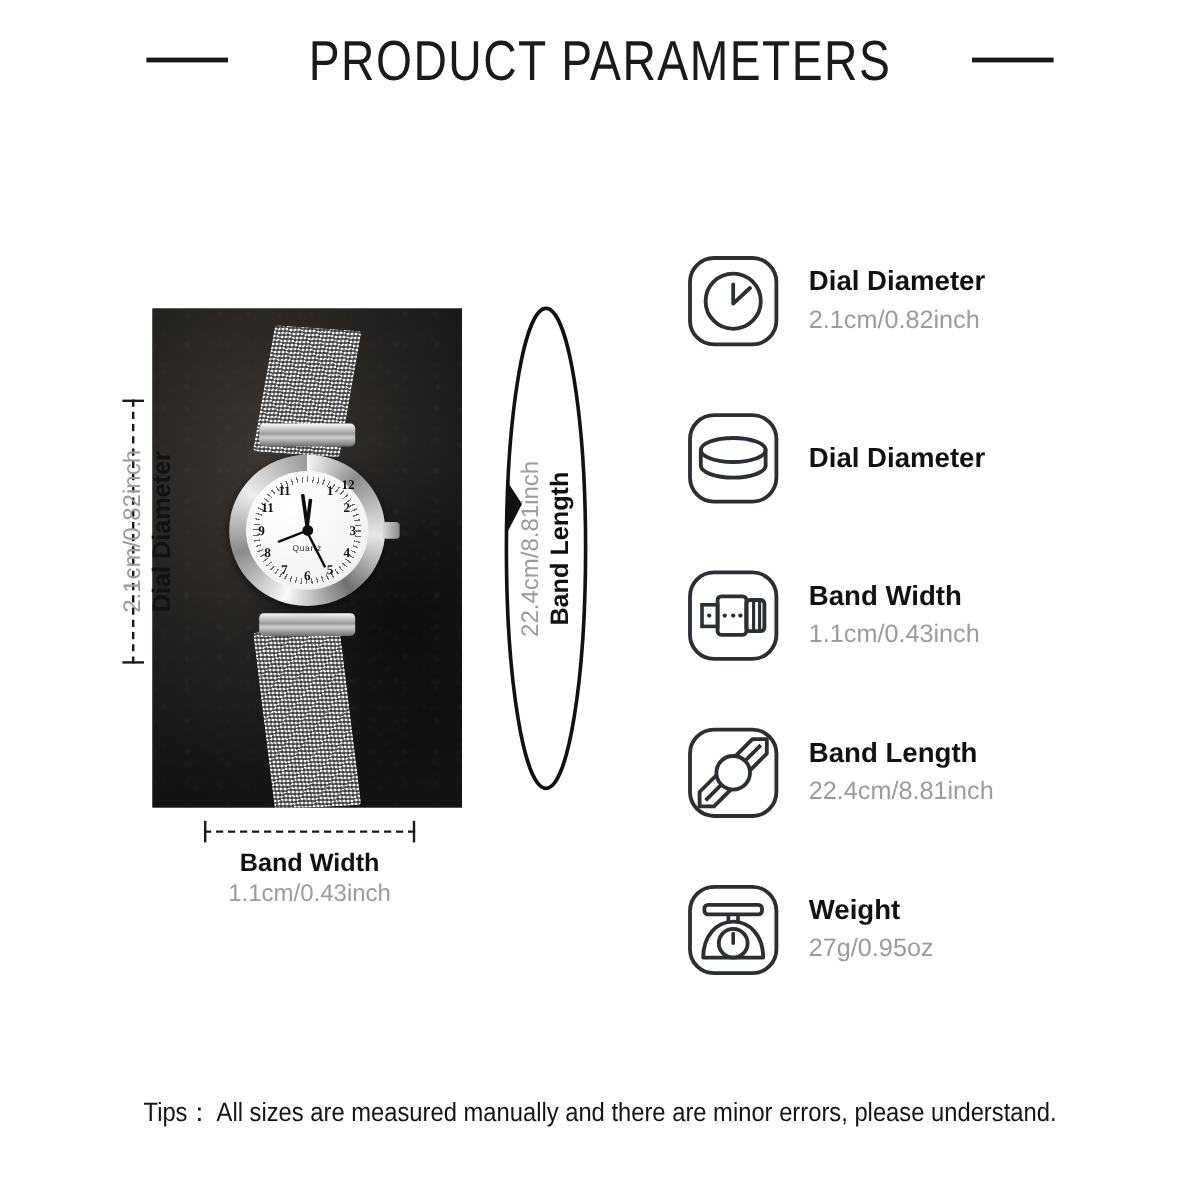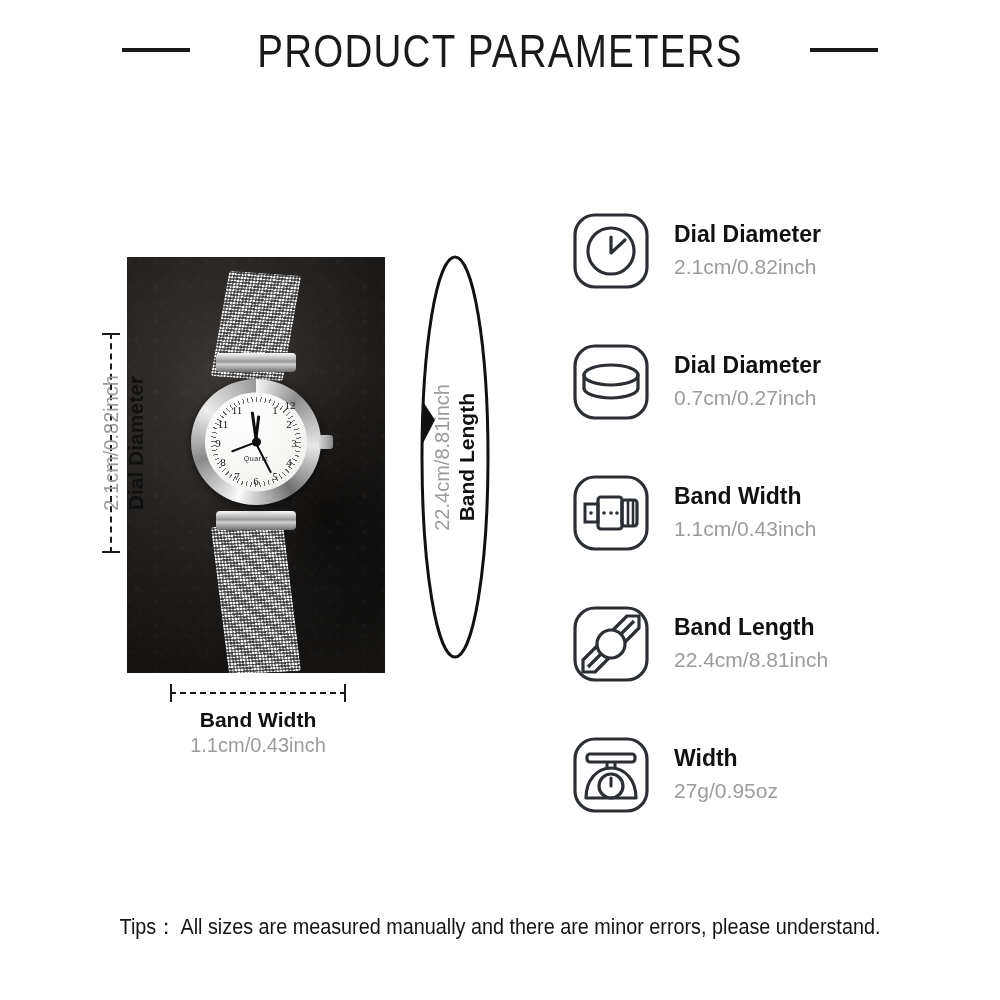--- a/index.html
+++ b/index.html
@@ -160,21 +160,21 @@
   }
   .numeral {
     position: absolute;
     left: 50%;
     top: 50%;
     width: 16px;
     height: 14px;
     margin: -7px 0 0 -8px;
     font-family: "Liberation Serif", serif;
     font-size: 11px;
-    font-weight: 400;
+    font-weight: 700;
     color: #111;
     text-align: center;
     line-height: 14px;
   }
   .hand {
     position: absolute;
     left: 50%;
     bottom: 50%;
     transform-origin: 50% 100%;
     background: #0d0d0d;
@@ -465,21 +465,20 @@
       <svg width="82" height="82" viewBox="0 0 82 82" fill="none" aria-hidden="true">
         <rect x="5" y="5" width="72" height="72" rx="20" stroke="#2b2f33" stroke-width="3.2"></rect>
         <ellipse cx="41" cy="34" rx="27" ry="10" stroke="#2b2f33" stroke-width="3.2"></ellipse>
         <path d="M14 34 L14 47" stroke="#2b2f33" stroke-width="3.2" stroke-linecap="round"></path>
         <path d="M68 34 L68 47" stroke="#2b2f33" stroke-width="3.2" stroke-linecap="round"></path>
         <path d="M14 47 A27 10 0 0 0 68 47" stroke="#2b2f33" stroke-width="3.2" fill="none"></path>
       </svg>
     </span>
     <span class="spec-text">
       <span class="spec-label">Dial Diameter</span>
-      <span class="spec-value">0.7cm/0.27inch</span>
     </span>
   </div>
 
   <div class="spec-row">
     <span class="spec-icon">
       <svg width="82" height="82" viewBox="0 0 82 82" fill="none" aria-hidden="true">
         <rect x="5" y="5" width="72" height="72" rx="20" stroke="#2b2f33" stroke-width="3.2"></rect>
         <rect x="15" y="32" width="13" height="18" stroke="#2b2f33" stroke-width="3"></rect>
         <rect x="28" y="25" width="24" height="32" rx="3" stroke="#2b2f33" stroke-width="3.2"></rect>
         <rect x="52" y="28" width="15" height="26" rx="3" stroke="#2b2f33" stroke-width="3.2"></rect>
@@ -519,19 +518,19 @@
       <svg width="82" height="82" viewBox="0 0 82 82" fill="none" aria-hidden="true">
         <rect x="5" y="5" width="72" height="72" rx="20" stroke="#2b2f33" stroke-width="3.2"></rect>
         <rect x="17" y="20" width="48" height="8" rx="3" stroke="#2b2f33" stroke-width="3.2"></rect>
         <path d="M37 28 L37 34 M45 28 L45 34" stroke="#2b2f33" stroke-width="3"></path>
         <path d="M16 64 C16 46 27 34 41 34 C55 34 66 46 66 64 Z" stroke="#2b2f33" stroke-width="3.2" fill="none" stroke-linejoin="round"></path>
         <circle cx="41" cy="52" r="12" stroke="#2b2f33" stroke-width="3.2"></circle>
         <path d="M41 44 L41 52" stroke="#2b2f33" stroke-width="3" stroke-linecap="round"></path>
       </svg>
     </span>
     <span class="spec-text">
-      <span class="spec-label">Width</span>
+      <span class="spec-label">Weight</span>
       <span class="spec-value">27g/0.95oz</span>
     </span>
   </div>
 </div>
 
 <div class="tips">Tips： All sizes are measured manually and there are minor errors, please understand.</div>
 
 </body></html>

